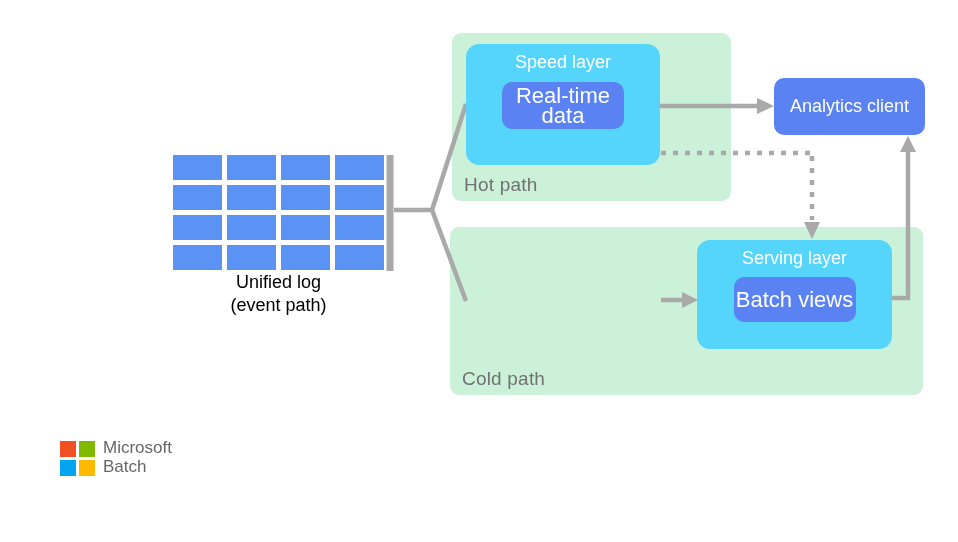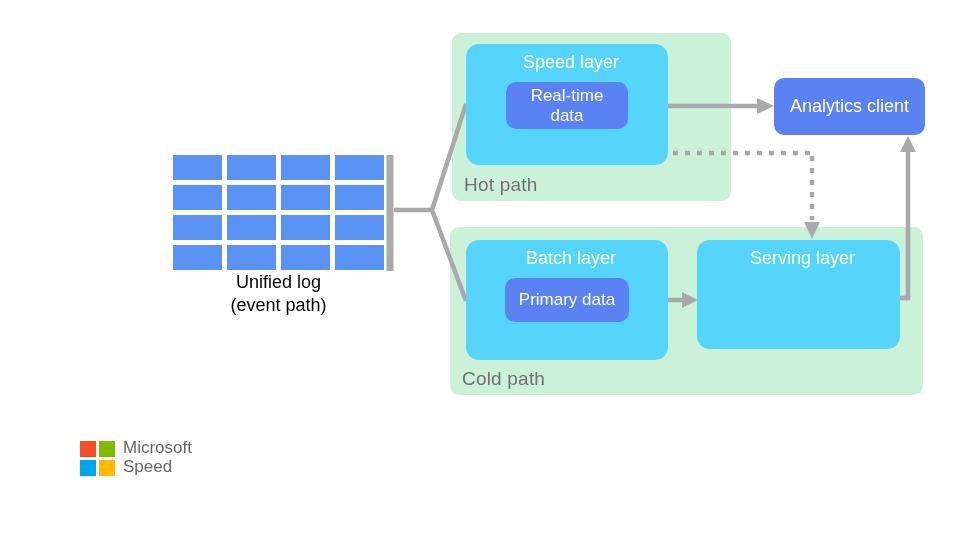--- a/index.html
+++ b/index.html
@@ -21,33 +21,33 @@
     position:absolute; left:12px; bottom:5px;
     font-size:19px; color:var(--label); letter-spacing:.2px;
   }
 
   
   #wires { position:absolute; left:0; top:0; z-index:2; pointer-events:none; }
 
   
   .layer-box {
     position:absolute; background:var(--cyan); border-radius:13px; z-index:3;
-    text-align:center; color:#ffffff;padding-left:8px;
+    text-align:center; color:#ffffff;
   }
   #speed-box   { left:466px; top:44px;  width:194px; height:121px; }
   #batch-box   { left:466px; top:240px; width:194px; height:120px; }
   #serving-box { left:697px; top:240px; width:195px; height:109px; }
   .layer-title { display:block; margin-top:8px; font-size:18px; }
 
   
   .view-pill {
     position:absolute; left:50%; transform:translateX(-50%);
     background:var(--blue); border-radius:10px; color:#ffffff;
     display:flex; flex-direction:column; align-items:center; justify-content:center;
-    font-size:17px; line-height:20px;
+    font-size:22px; line-height:20px;
   }
   #realtime-pill { top:38px; width:122px; height:47px; }
   #primary-pill  { top:38px; width:124px; height:44px; }
   #batchviews-pill { top:37px; width:122px; height:45px; }
 
   
   #analytics-box {
     left:774px; top:78px; width:151px; height:57px;
     background:var(--blue); border-radius:10px; z-index:3;
     display:flex; align-items:center; justify-content:center;
@@ -60,21 +60,21 @@
     display:grid; grid-template-columns:repeat(4,49px);
     grid-auto-rows:25px; gap:5px;
   }
   .log-cell { background:var(--grid-blue); }
   #log-label {
     left:173px; top:271px; width:211px; z-index:3;
     text-align:center; color:#000000; font-size:18px; line-height:23px;
   }
 
   
-  #ms-logo { left:80px; top:440px; z-index:3; display:flex; align-items:flex-end; }
+  #ms-logo { left:60px; top:440px; z-index:3; display:flex; align-items:flex-end; }
   #ms-squares { display:grid; grid-template-columns:16px 16px; grid-auto-rows:16px; gap:3px; }
   .sq1 { background:#f25022; } .sq2 { background:#7fba00; }
   .sq3 { background:#00a4ef; } .sq4 { background:#ffb900; }
   #ms-text { margin-left:8px; margin-top:-2px; color:#676767; font-size:17px; line-height:19px; }
 </style>
 </head>
 <body>
 
 <div id="canvas">
 
@@ -116,29 +116,26 @@
     <div id="realtime-pill" class="view-pill">
       <span>Real-time</span>
       <span>data</span>
     </div>
   </div>
 
   <div id="analytics-box" class="abs">
     <span>Analytics client</span>
   </div>
 
-  <div id="batch-box" class="layer-box">
-    <span class="layer-title">Batch layer</span>
-    <div id="primary-pill" class="view-pill">
-      <span>Primary data</span>
-    </div>
-  </div>
 
   <div id="serving-box" class="layer-box">
     <span class="layer-title">Serving layer</span>
+    <div id="batchviews-pill" class="view-pill">
+      <span>Batch views</span>
+    </div>
   </div>
 
   <div id="log-grid" class="abs">
     <div class="log-cell"></div>
     <div class="log-cell"></div>
     <div class="log-cell"></div>
     <div class="log-cell"></div>
     <div class="log-cell"></div>
     <div class="log-cell"></div>
     <div class="log-cell"></div>
@@ -159,17 +156,17 @@
 
   <div id="ms-logo" class="abs">
     <div id="ms-squares">
       <div class="sq1"></div>
         <div class="sq2"></div>
         <div class="sq3"></div>
         <div class="sq4"></div>
     </div>
     <div id="ms-text">
       <div>Microsoft</div>
-      <div>Speed</div>
+      <div>Batch</div>
     </div>
   </div>
 
 </div>
 
 </body></html>

